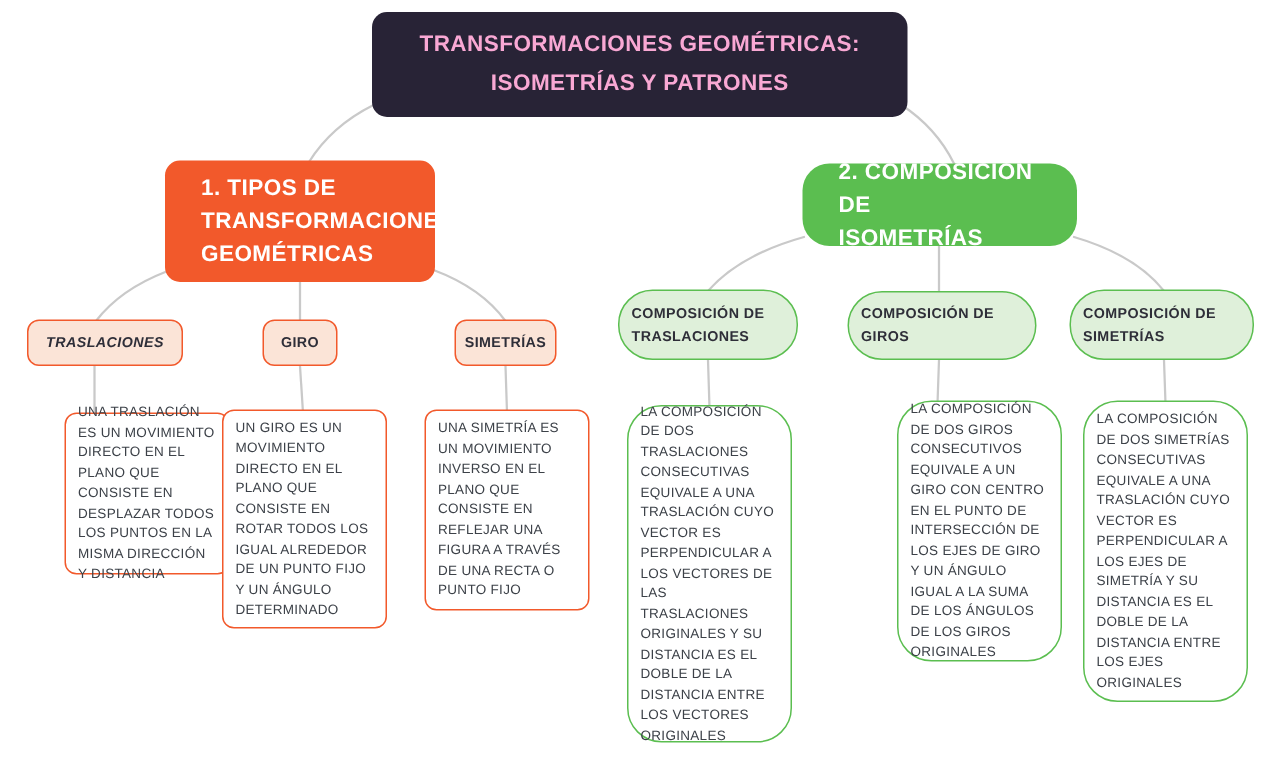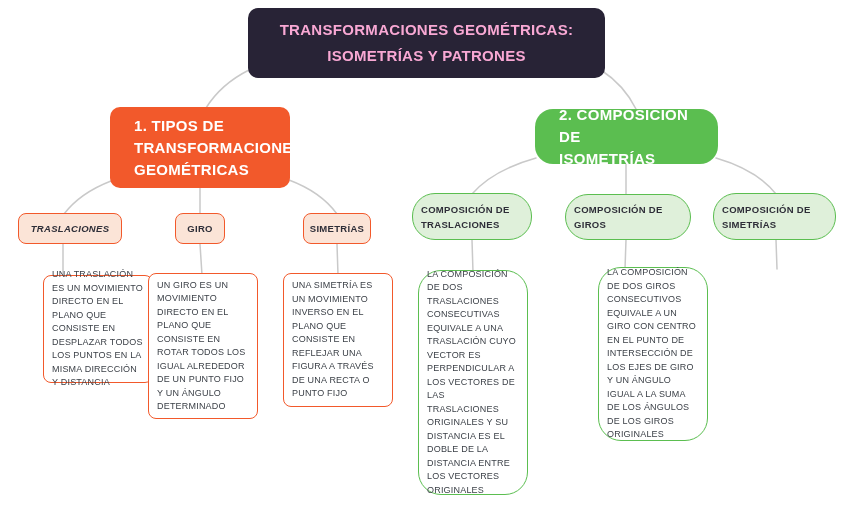--- a/index.html
+++ b/index.html
@@ -92,14 +92,15 @@
   <div class="node leaf-label leaf-left green-light green-border" style="left:412px;top:193px;width:120px;height:47px;">COMPOSICIÓN DE TRASLACIONES</div>
 
   <div class="node leaf-label leaf-left green-light green-border" style="left:565px;top:194px;width:126px;height:46px;">COMPOSICIÓN DE GIROS</div>
 
   <div class="node desc-box green-border" style="left:418px;top:270px;width:110px;height:225px;">LA COMPOSICIÓN DE DOS TRASLACIONES CONSECUTIVAS EQUIVALE A UNA TRASLACIÓN CUYO VECTOR ES PERPENDICULAR A LOS VECTORES DE LAS TRASLACIONES ORIGINALES Y SU DISTANCIA ES EL DOBLE DE LA DISTANCIA ENTRE LOS VECTORES ORIGINALES</div>
 
   <div class="node leaf-label leaf-left green-light green-border" style="left:713px;top:193px;width:123px;height:47px;">COMPOSICIÓN DE SIMETRÍAS</div>
 
   <div class="node desc-box green-border" style="left:570px;top:267px;width:110px;height:174px;margin-left:28px;">LA COMPOSICIÓN DE DOS GIROS CONSECUTIVOS EQUIVALE A UN GIRO CON CENTRO EN EL PUNTO DE INTERSECCIÓN DE LOS EJES DE GIRO Y UN ÁNGULO IGUAL A LA SUMA DE LOS ÁNGULOS DE LOS GIROS ORIGINALES</div>
 
+  <div class="node desc-box green-border" style="left:722px;top:267px;width:110px;height:201px;">LA COMPOSICIÓN DE DOS SIMETRÍAS CONSECUTIVAS EQUIVALE A UNA TRASLACIÓN CUYO VECTOR ES PERPENDICULAR A LOS EJES DE SIMETRÍA Y SU DISTANCIA ES EL DOBLE DE LA DISTANCIA ENTRE LOS EJES ORIGINALES</div>
 
 </div>
 
 </body></html>

